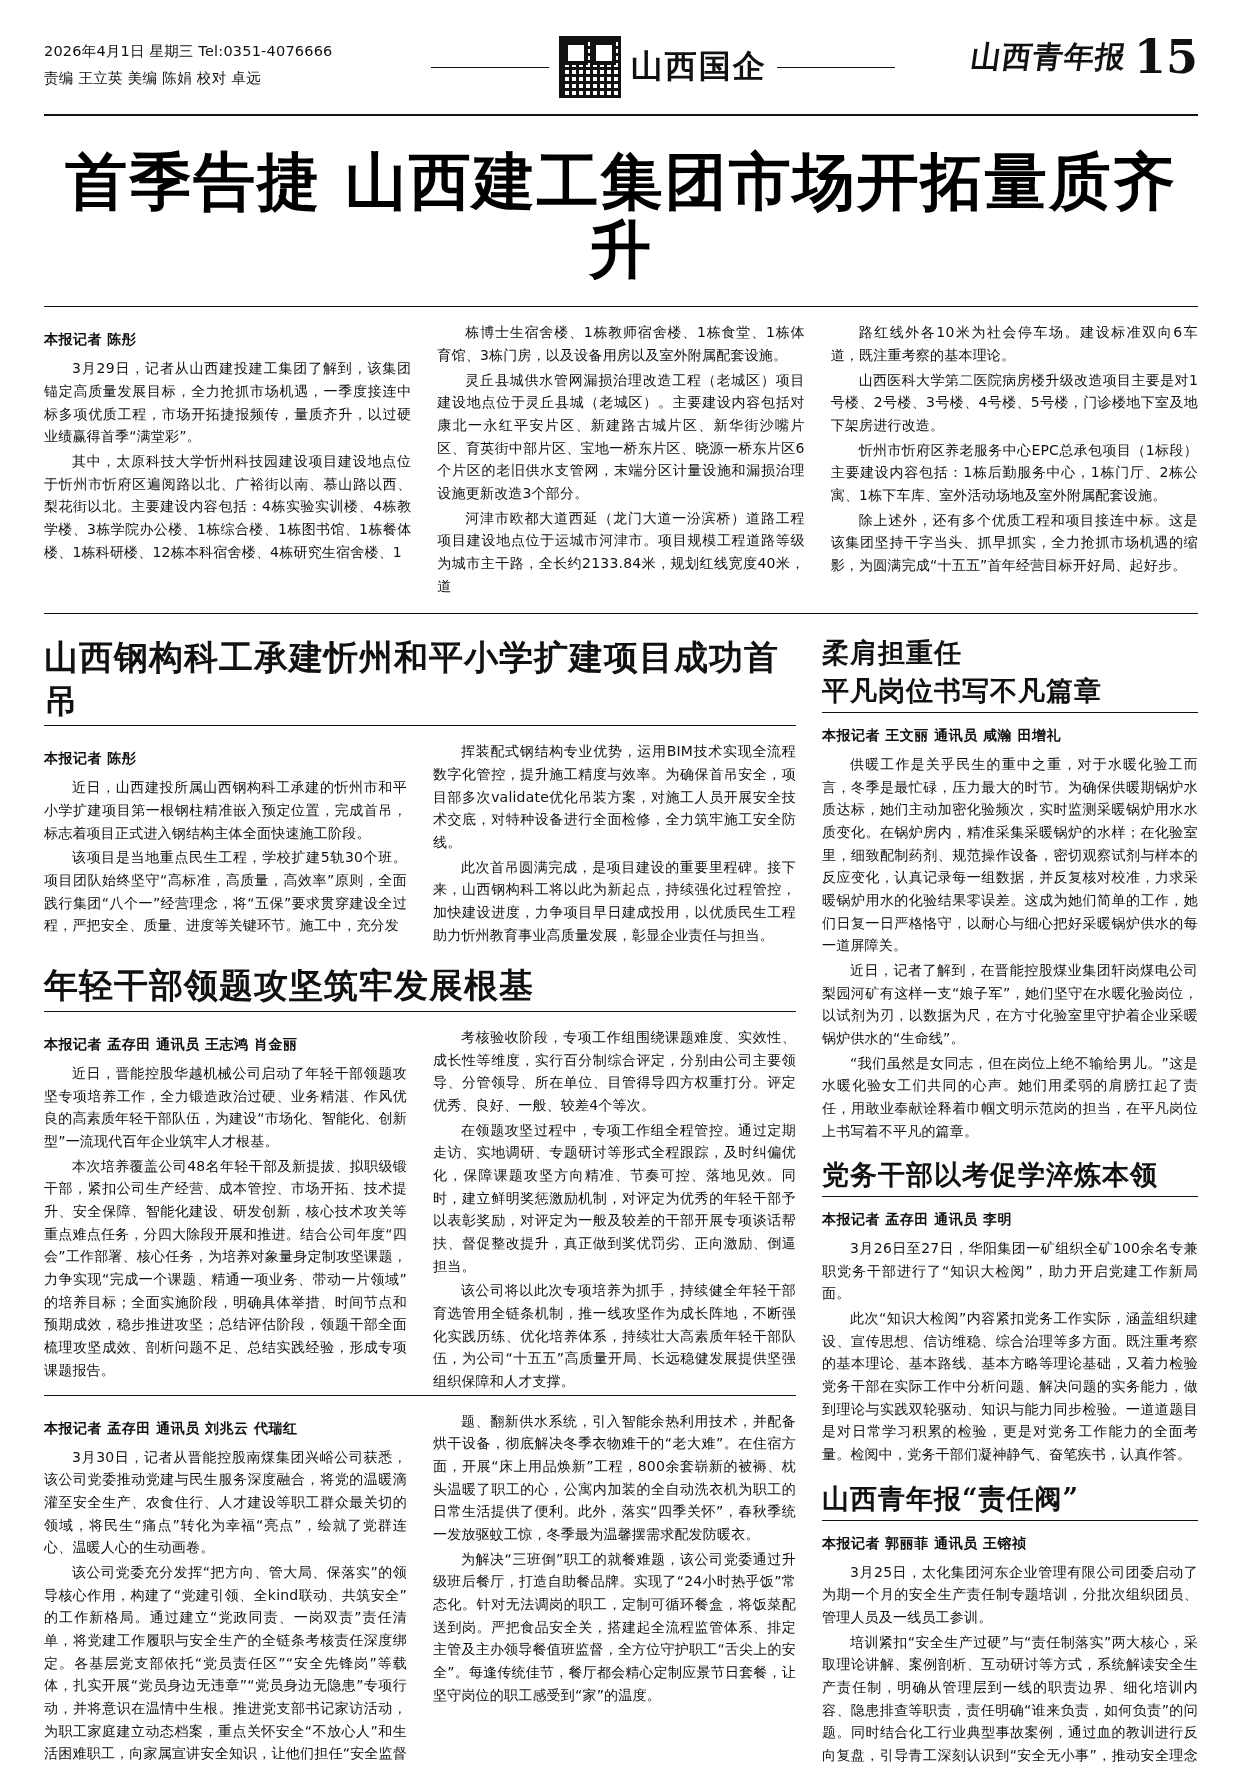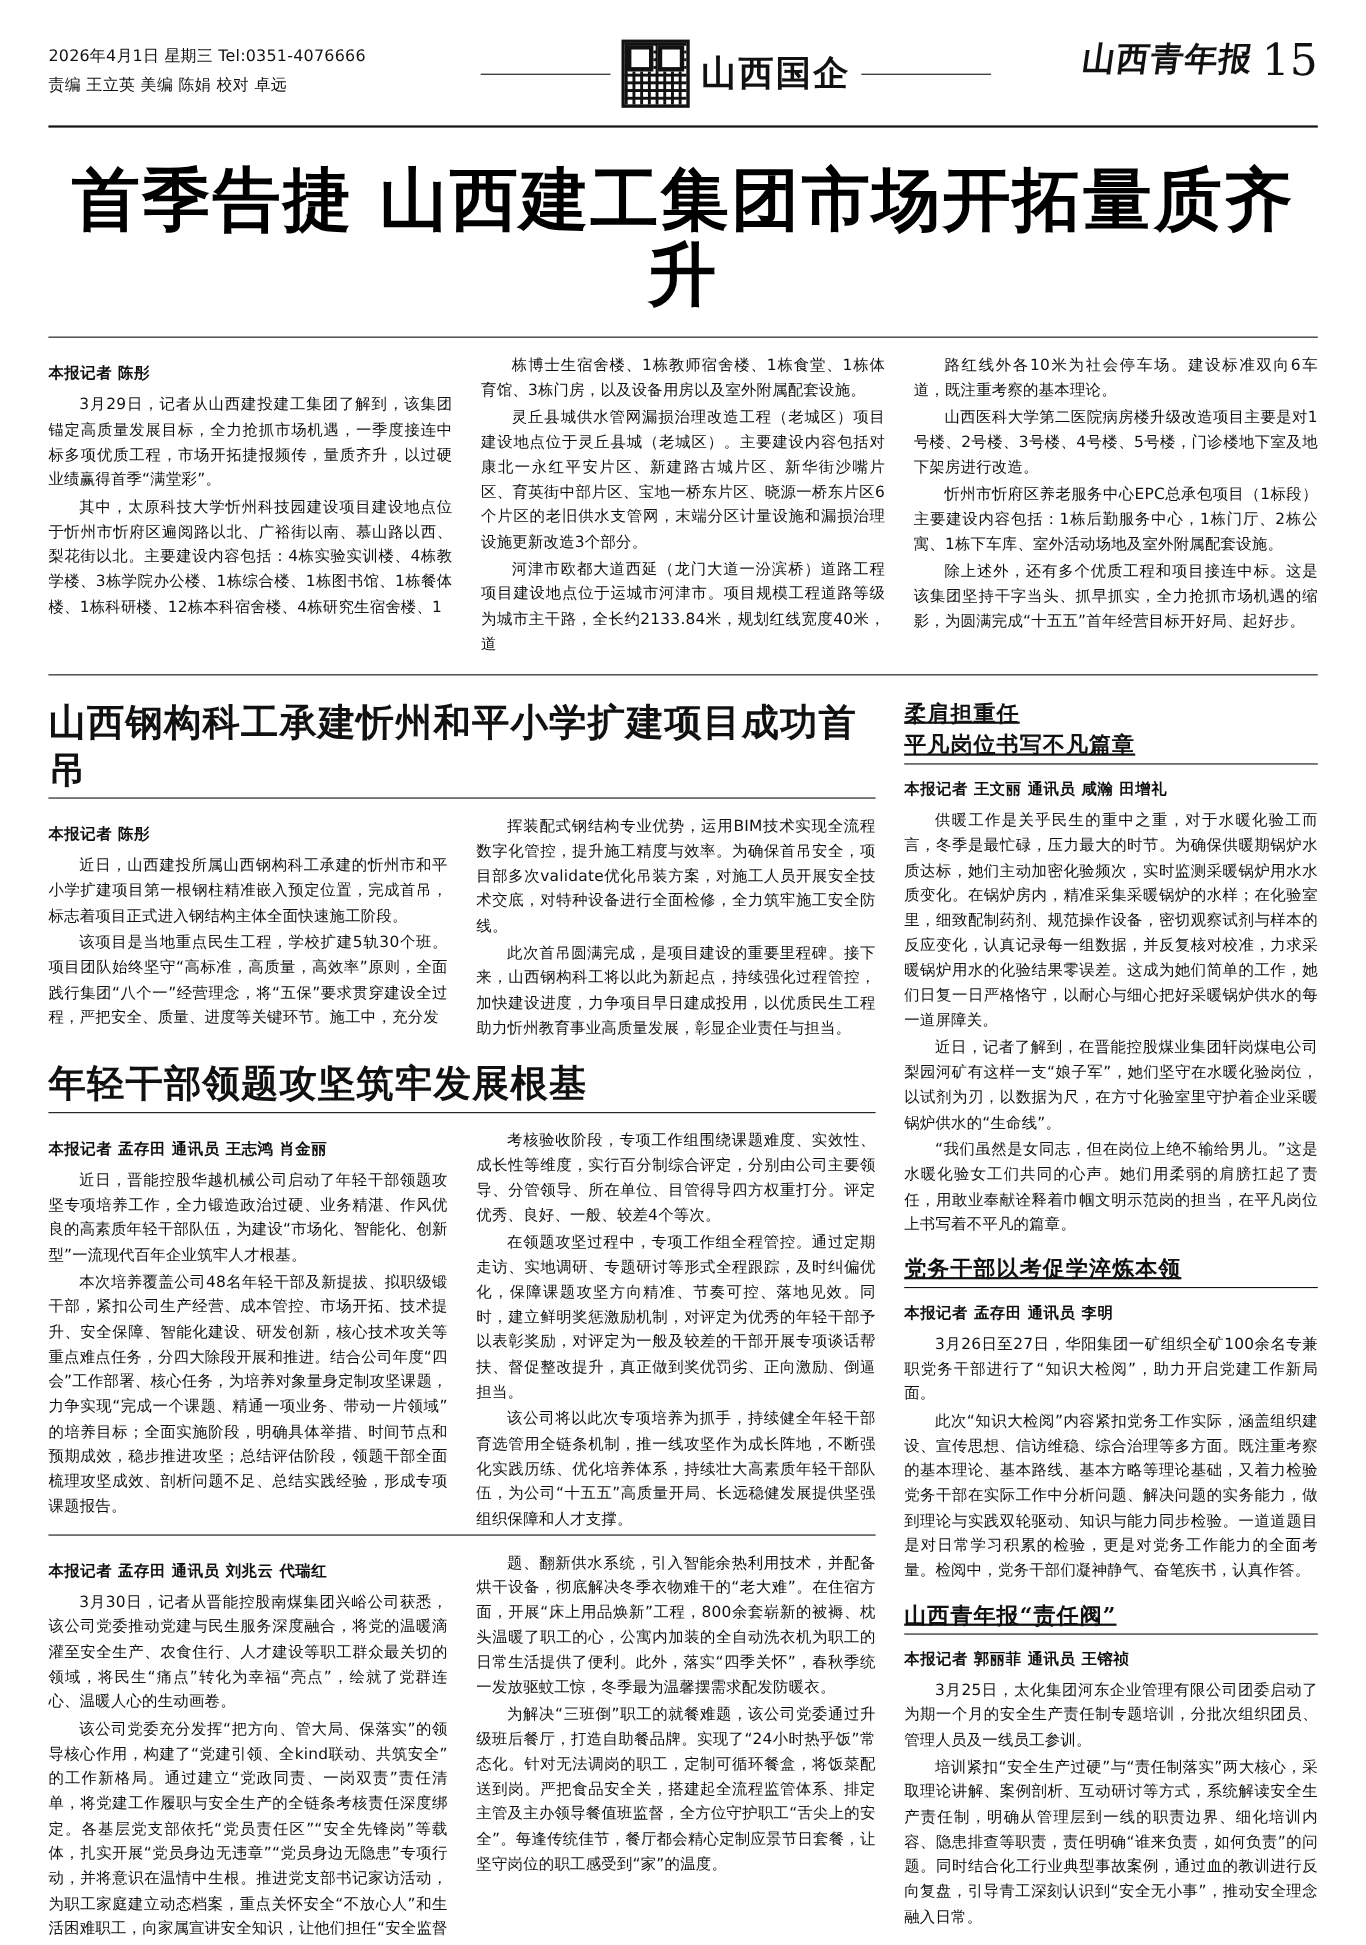--- a/index.html
+++ b/index.html
@@ -80,22 +80,22 @@
   }
   .paper-logo{
     font-family:"DejaVu Serif","Liberation Serif",serif;
     font-weight:700;
     font-size:30px;
     letter-spacing:1px;
     transform:skewX(-8deg);
   }
   .page-num{
     font-family:"DejaVu Serif","Liberation Serif",serif;
-    font-weight:400;
-    font-size:40px;
+    font-weight:700;
+    font-size:46px;
     line-height:1;
   }
   .mh-hr{
     border:0;border-top:2px solid #111;margin:6px 0 0 0;
   }
 
   
   .headline{
     font-family:"DejaVu Serif","Liberation Serif",serif;
     font-weight:700;
@@ -124,21 +124,21 @@
     letter-spacing:0.2px;
   }
   .sub-head{
     font-family:"DejaVu Serif","Liberation Serif",serif;
     font-weight:700;
     font-size:34px;
     letter-spacing:1px;
     line-height:1.25;
     margin:16px 0 4px 0;
   }
-  .sub-head.small{font-size:20px;text-decoration:underline;}
+  .sub-head.small{font-size:27px;}
   .divider{
     border:0;border-top:1px solid #111;margin:14px 0 6px 0;
   }
 
   
   .two-col{
     display:grid;
     grid-template-columns:1fr 1fr;
     column-gap:26px;
   }

